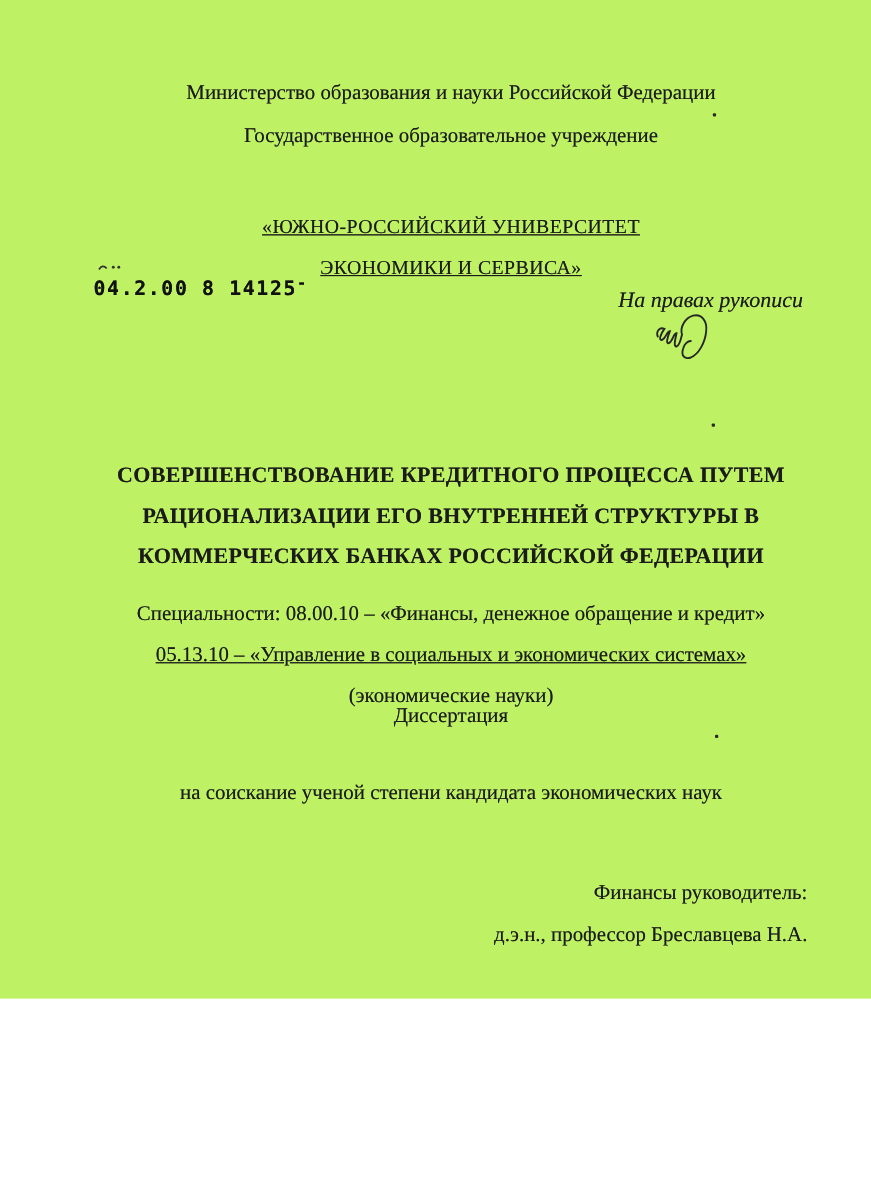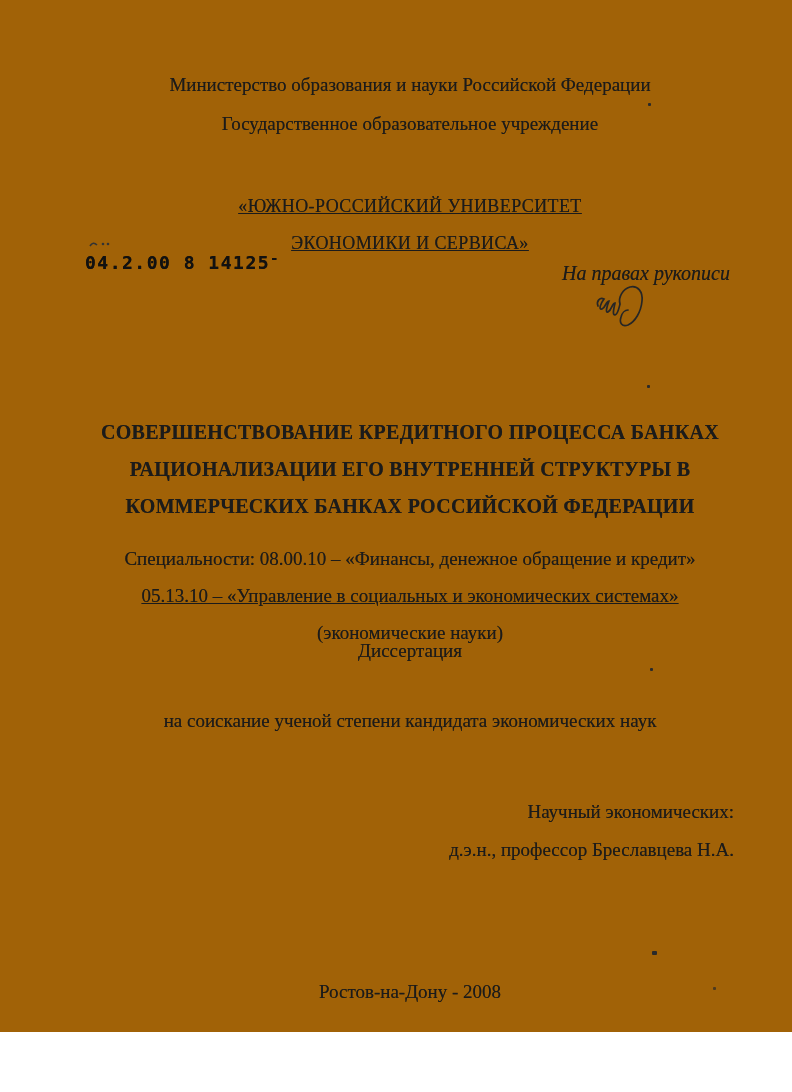--- a/index.html
+++ b/index.html
@@ -4,22 +4,22 @@
 <style>
   html, body {
     margin: 0;
     padding: 0;
     background: #ffffff;
     font-family: "Liberation Serif", serif;
   }
   .page {
     position: relative;
     width: 792px;
-    height: 1032px;
-    background: #a16207;
+    height: 908px;
+    background: #bef264;
     overflow: hidden;
     color: #1b1b1b;
   }
   .line {
     position: absolute;
     white-space: nowrap;
     color: #1b1b1b;
     text-shadow: 0 0 0.5px rgba(20,20,20,0.6);
   }
   
@@ -123,32 +123,32 @@
   <span class="signature">
     <svg width="58" height="48" viewBox="0 0 58 48">
       <path d="M6 22 C4 17 8 13 12 15 C9 19 6 26 10 25 C14 23 14 17 17 17
                C15 22 13 29 16 28 C20 26 20 19 23 19 C22 24 20 31 23 31
                C26 30 27 24 28 20 C26 13 31 5 38 3 C46 1 51 8 50 17
                C49 28 43 38 36 41 C30 43 27 39 29 33 C30 29 33 26 36 26" fill="none" stroke="#262626" stroke-width="1.7" stroke-linecap="round"></path>
     </svg>
   </span>
 
 
-  <div class="line cline title title1">СОВЕРШЕНСТВОВАНИЕ КРЕДИТНОГО ПРОЦЕССА БАНКАХ</div>
+  <div class="line cline title title1">СОВЕРШЕНСТВОВАНИЕ КРЕДИТНОГО ПРОЦЕССА ПУТЕМ</div>
   <div class="line cline title title2">РАЦИОНАЛИЗАЦИИ ЕГО ВНУТРЕННЕЙ СТРУКТУРЫ В</div>
   <div class="line cline title title3">КОММЕРЧЕСКИХ БАНКАХ РОССИЙСКОЙ ФЕДЕРАЦИИ</div>
 
   <div class="line cline spec spec1">Специальности: 08.00.10 – «Финансы, денежное обращение и кредит»</div>
   <div class="line cline spec spec2">05.13.10 – «Управление в социальных и экономических системах»</div>
   <div class="line cline spec spec3">(экономические науки)</div>
 
   <div class="line cline diss diss1">Диссертация</div>
   <div class="line cline diss diss2">на соискание ученой степени кандидата экономических наук</div>
 
-  <div class="line rline sup sup1">Научный экономических:</div>
+  <div class="line rline sup sup1">Финансы руководитель:</div>
   <div class="line rline sup sup2">д.э.н., профессор Бреславцева Н.А.</div>
 
   <div class="line cline footer">Ростов-на-Дону - 2008</div>
 
   <span class="speck s1"></span>
   <span class="speck s2"></span>
   <span class="speck s3"></span>
   <span class="speck s4"></span>
   <span class="speck s5"></span>
 

